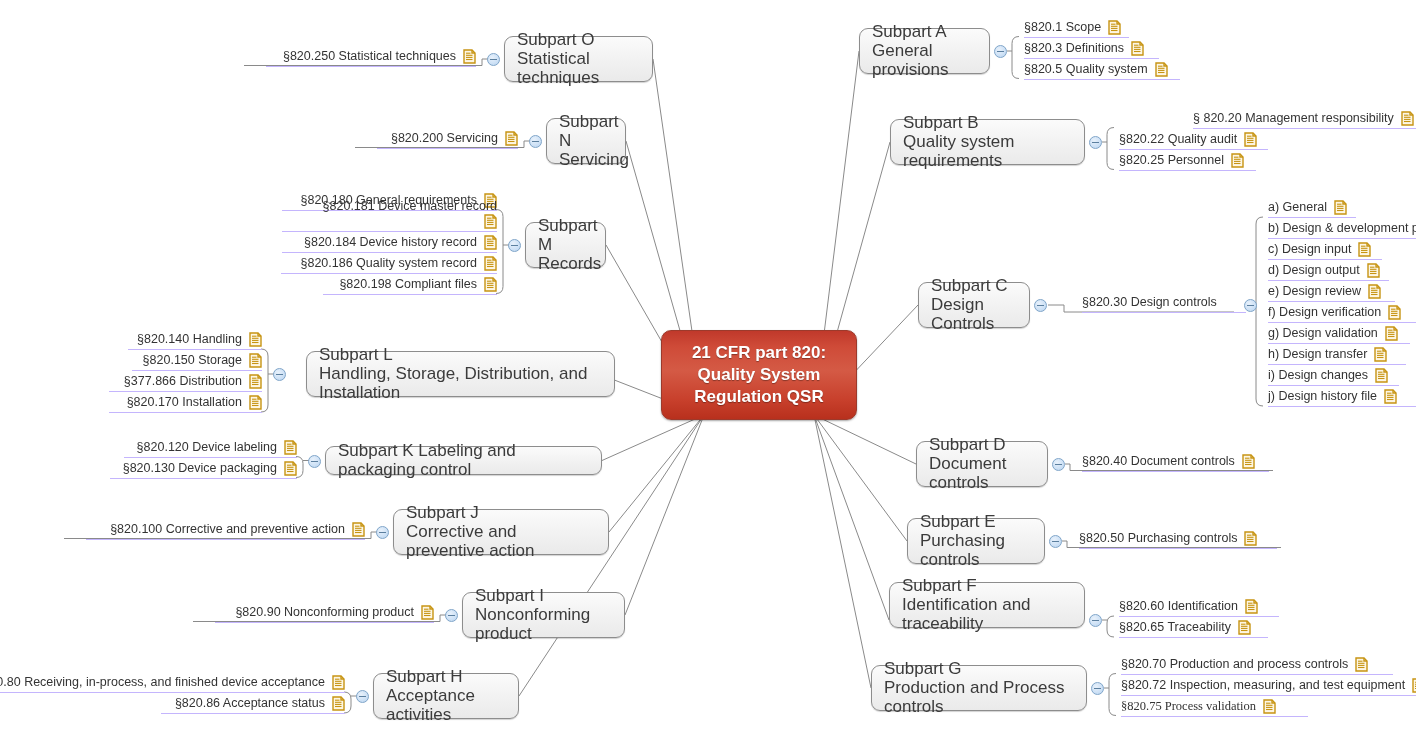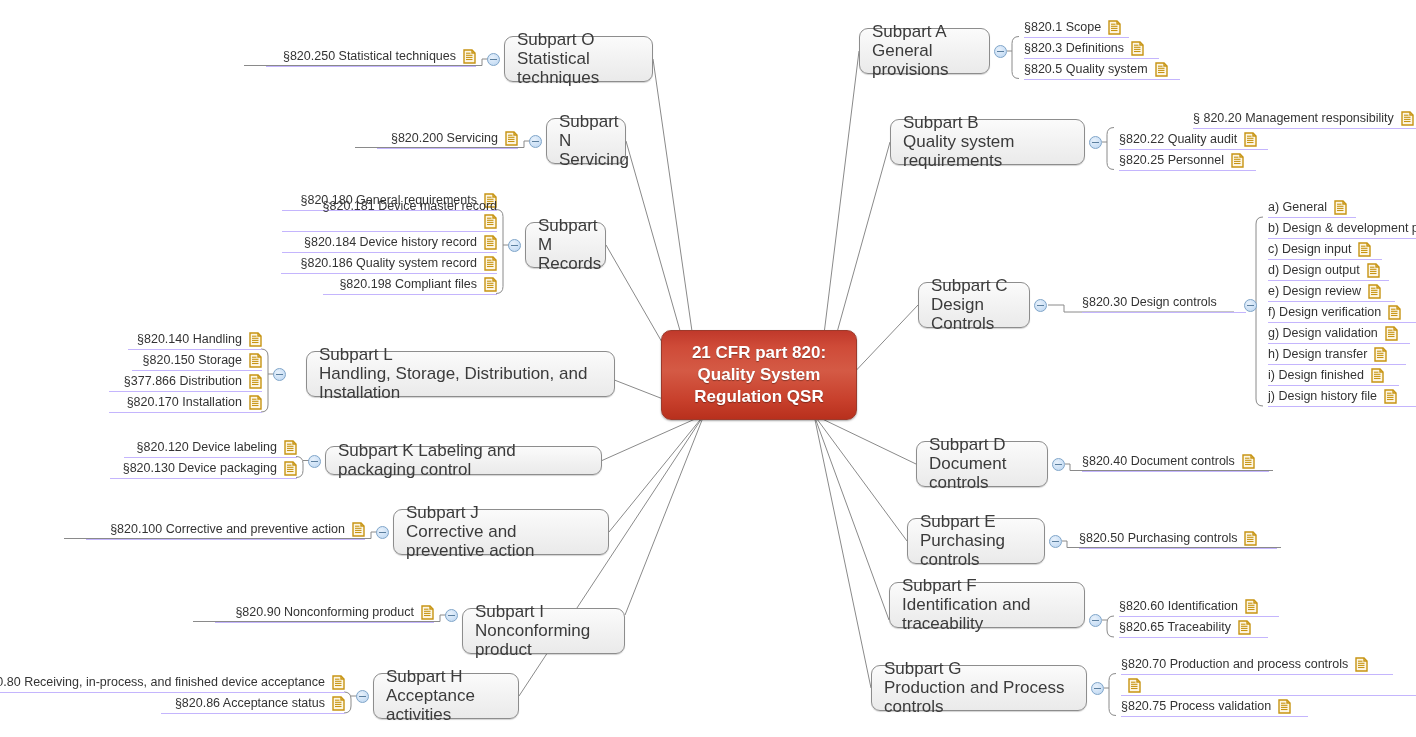--- a/index.html
+++ b/index.html
@@ -340,21 +340,21 @@
             <g stroke="#c79413" stroke-width="1.1">
               <line x1="3" y1="4.2" x2="7.5" y2="4.2"></line>
               <line x1="3" y1="6.3" x2="9.5" y2="6.3"></line>
               <line x1="3" y1="8.4" x2="9.5" y2="8.4"></line>
               <line x1="3" y1="10.5" x2="9.5" y2="10.5"></line>
             </g>
           </svg>
         </span>
       </div>
       <div class="leaf right" style="top: 368px; height: 18px; left: 1268px; min-width: 131px;">
-        <span class="ltext">i) Design finished</span>
+        <span class="ltext">i) Design changes</span>
         <span class="note-icon">
           <svg width="13" height="15" viewBox="0 0 13 15">
             <path d="M1 1 H9 L12 4 V14 H1 Z" fill="#fdf6e3" stroke="#c79413" stroke-width="1.4"></path>
             <path d="M9 1 V4 H12" fill="none" stroke="#c79413" stroke-width="1.4"></path>
             <g stroke="#c79413" stroke-width="1.1">
               <line x1="3" y1="4.2" x2="7.5" y2="4.2"></line>
               <line x1="3" y1="6.3" x2="9.5" y2="6.3"></line>
               <line x1="3" y1="8.4" x2="9.5" y2="8.4"></line>
               <line x1="3" y1="10.5" x2="9.5" y2="10.5"></line>
             </g>
@@ -457,34 +457,35 @@
             <g stroke="#c79413" stroke-width="1.1">
               <line x1="3" y1="4.2" x2="7.5" y2="4.2"></line>
               <line x1="3" y1="6.3" x2="9.5" y2="6.3"></line>
               <line x1="3" y1="8.4" x2="9.5" y2="8.4"></line>
               <line x1="3" y1="10.5" x2="9.5" y2="10.5"></line>
             </g>
           </svg>
         </span>
       </div>
       <div class="leaf right" style="top: 677.5px; height: 18px; left: 1121px; min-width: 330px;">
-        <span class="note-icon">
-          <svg width="13" height="15" viewBox="0 0 13 15">
-            <path d="M1 1 H9 L12 4 V14 H1 Z" fill="#fdf6e3" stroke="#c79413" stroke-width="1.4"></path>
-            <path d="M9 1 V4 H12" fill="none" stroke="#c79413" stroke-width="1.4"></path>
-            <g stroke="#c79413" stroke-width="1.1">
-              <line x1="3" y1="4.2" x2="7.5" y2="4.2"></line>
-              <line x1="3" y1="6.3" x2="9.5" y2="6.3"></line>
-              <line x1="3" y1="8.4" x2="9.5" y2="8.4"></line>
-              <line x1="3" y1="10.5" x2="9.5" y2="10.5"></line>
-            </g>
-          </svg>
-        </span>
-      </div>
-      <div class="leaf right" style="top: 698.5px; height: 18px; left: 1121px; min-width: 187px;">
+        <span class="ltext">§820.72 Inspection, measuring, and test equipment</span>
+        <span class="note-icon">
+          <svg width="13" height="15" viewBox="0 0 13 15">
+            <path d="M1 1 H9 L12 4 V14 H1 Z" fill="#fdf6e3" stroke="#c79413" stroke-width="1.4"></path>
+            <path d="M9 1 V4 H12" fill="none" stroke="#c79413" stroke-width="1.4"></path>
+            <g stroke="#c79413" stroke-width="1.1">
+              <line x1="3" y1="4.2" x2="7.5" y2="4.2"></line>
+              <line x1="3" y1="6.3" x2="9.5" y2="6.3"></line>
+              <line x1="3" y1="8.4" x2="9.5" y2="8.4"></line>
+              <line x1="3" y1="10.5" x2="9.5" y2="10.5"></line>
+            </g>
+          </svg>
+        </span>
+      </div>
+      <div class="leaf right" style="top: 698.5px; height: 18px; left: 1121px; min-width: 187px; font-family: Liberation Serif, serif;">
         <span class="ltext">§820.75 Process validation</span>
         <span class="note-icon">
           <svg width="13" height="15" viewBox="0 0 13 15">
             <path d="M1 1 H9 L12 4 V14 H1 Z" fill="#fdf6e3" stroke="#c79413" stroke-width="1.4"></path>
             <path d="M9 1 V4 H12" fill="none" stroke="#c79413" stroke-width="1.4"></path>
             <g stroke="#c79413" stroke-width="1.1">
               <line x1="3" y1="4.2" x2="7.5" y2="4.2"></line>
               <line x1="3" y1="6.3" x2="9.5" y2="6.3"></line>
               <line x1="3" y1="8.4" x2="9.5" y2="8.4"></line>
               <line x1="3" y1="10.5" x2="9.5" y2="10.5"></line>
@@ -518,21 +519,21 @@
             <path d="M9 1 V4 H12" fill="none" stroke="#c79413" stroke-width="1.4"></path>
             <g stroke="#c79413" stroke-width="1.1">
               <line x1="3" y1="4.2" x2="7.5" y2="4.2"></line>
               <line x1="3" y1="6.3" x2="9.5" y2="6.3"></line>
               <line x1="3" y1="8.4" x2="9.5" y2="8.4"></line>
               <line x1="3" y1="10.5" x2="9.5" y2="10.5"></line>
             </g>
           </svg>
         </span>
       </div>
-      <div class="subpart" style="left: 462px; top: 592px; width: 163px; height: 46px; margin-top: 16px;"><span>Subpart I
+      <div class="subpart" style="left: 462px; top: 592px; width: 163px; height: 46px;"><span>Subpart I
 Nonconforming product</span></div>
       <div class="collapse" style="left: 445px; top: 609px;"></div>
       <div class="leaf left" style="top: 604.5px; height: 18px; left: 215px; width: 219px;">
         <span class="ltext">§820.90 Nonconforming product</span>
         <span class="note-icon">
           <svg width="13" height="15" viewBox="0 0 13 15">
             <path d="M1 1 H9 L12 4 V14 H1 Z" fill="#fdf6e3" stroke="#c79413" stroke-width="1.4"></path>
             <path d="M9 1 V4 H12" fill="none" stroke="#c79413" stroke-width="1.4"></path>
             <g stroke="#c79413" stroke-width="1.1">
               <line x1="3" y1="4.2" x2="7.5" y2="4.2"></line>

